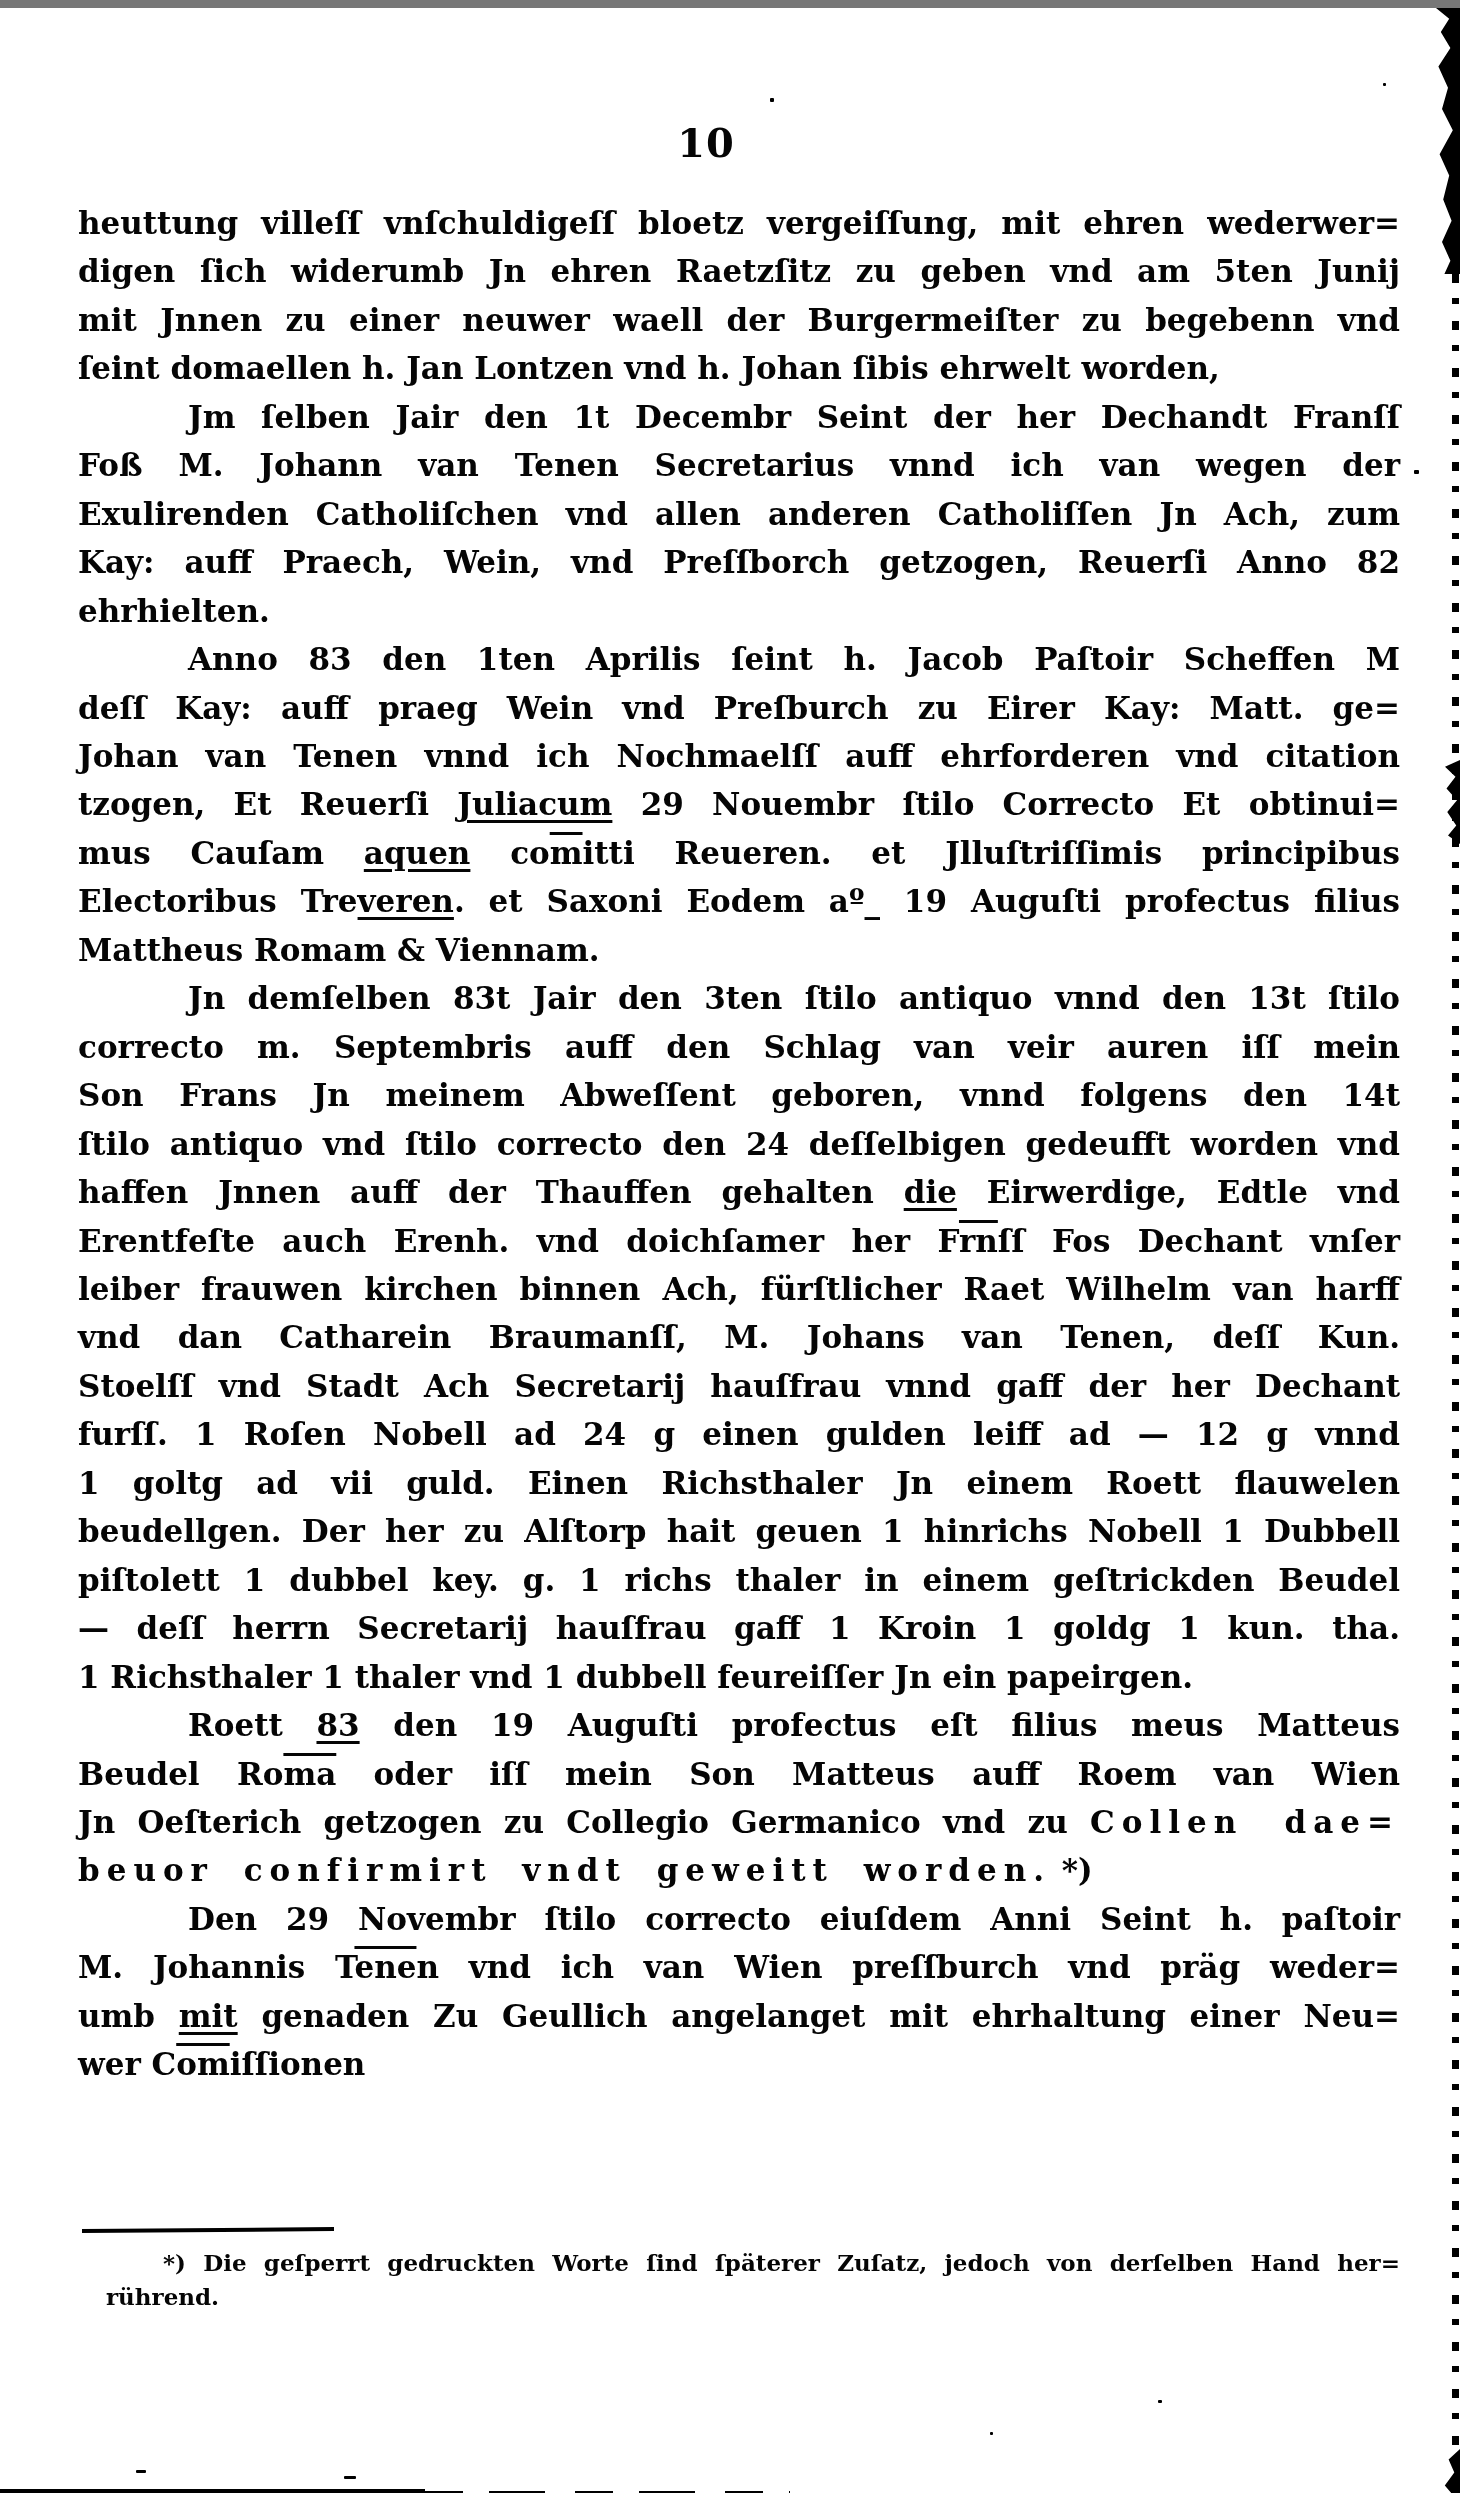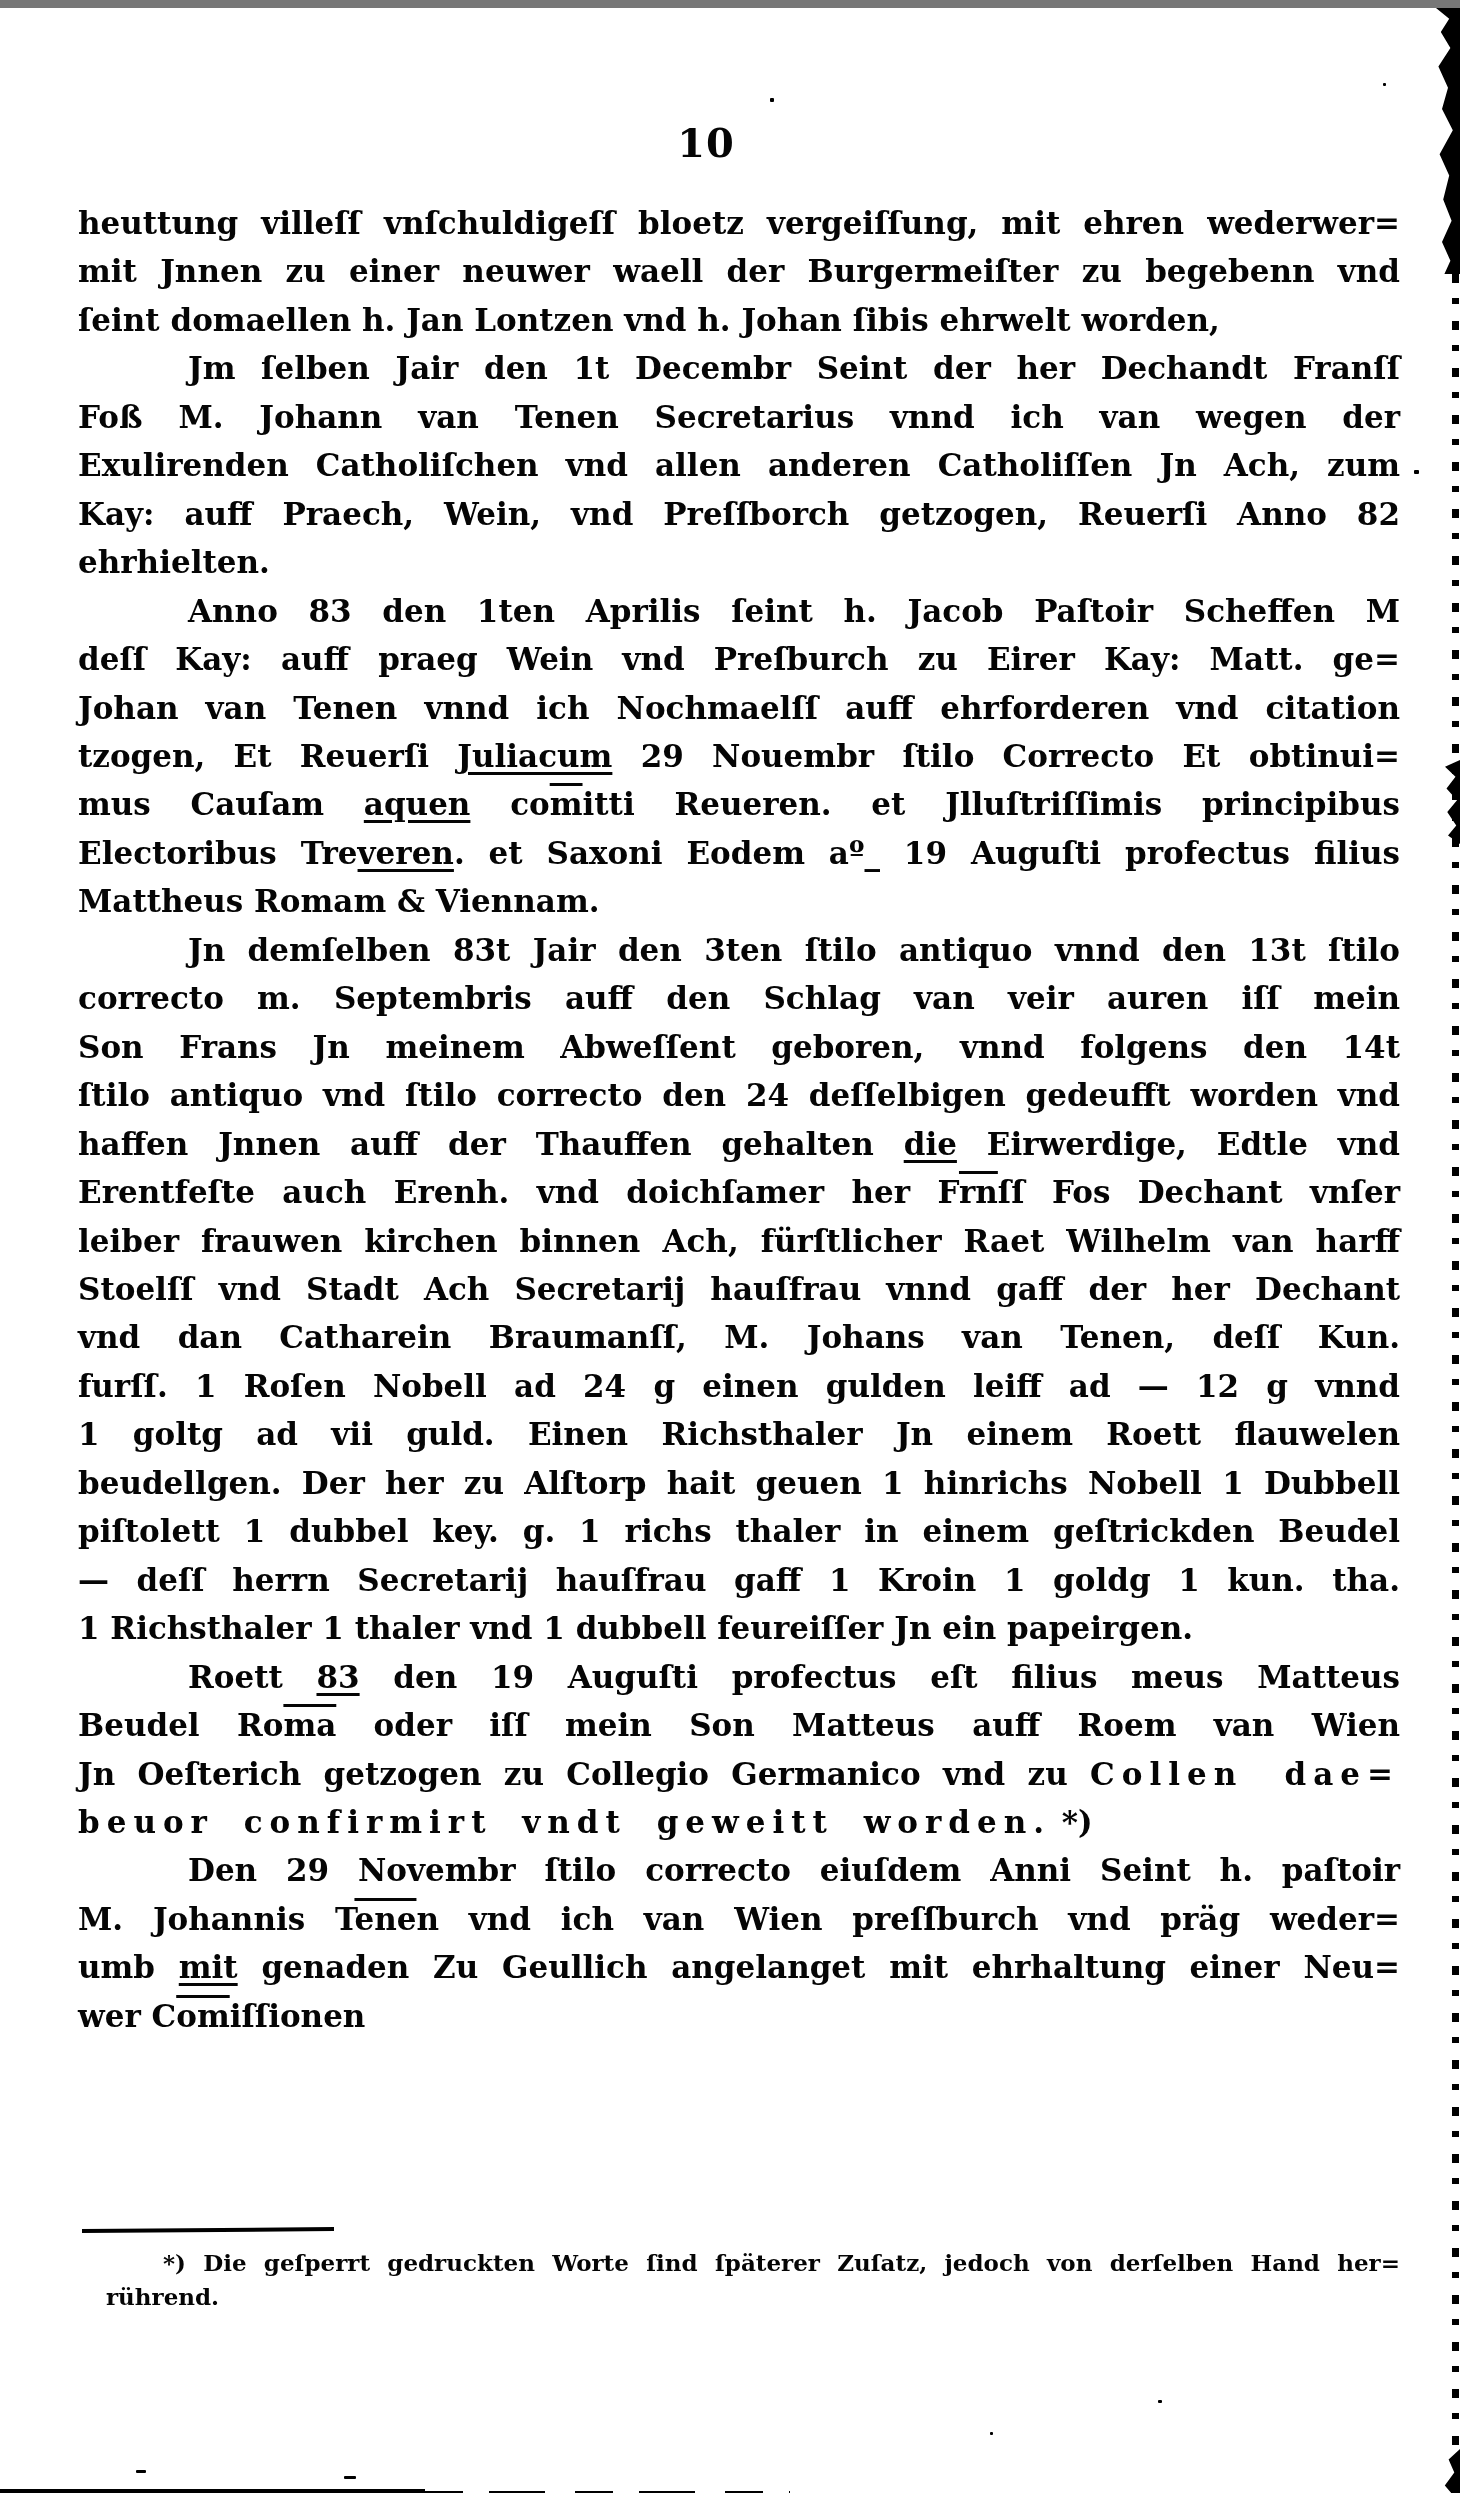--- a/index.html
+++ b/index.html
@@ -77,20 +77,21 @@
 </style>
 </head>
 <body>
 
 <div class="page">
 
   <div class="page-number">10</div>
 
   <div class="text-block">
       <div class="line"><span>heuttung villeſſ vnſchuldigeſſ bloetz vergeiſſung, mit ehren wederwer=</span></div>
+      <div class="line"><span>digen ſich widerumb Jn ehren Raetzſitz zu geben vnd am 5ten Junij</span></div>
       <div class="line"><span>mit Jnnen zu einer neuwer waell der Burgermeiſter zu begebenn vnd</span></div>
       <div class="line last"><span>ſeint domaellen h. Jan Lontzen vnd h. Johan ſibis ehrwelt worden,</span></div>
       <div class="line indent"><span>Jm ſelben Jair den 1t Decembr Seint der her Dechandt Franſſ</span></div>
       <div class="line"><span>Foß M. Johann van Tenen Secretarius vnnd ich van wegen der</span></div>
       <div class="line"><span>Exulirenden Catholiſchen vnd allen anderen Catholiſſen Jn Ach, zum</span></div>
       <div class="line"><span>Kay: auff Praech, Wein, vnd Preſſborch getzogen, Reuerſi Anno 82</span></div>
       <div class="line last"><span>ehrhielten.</span></div>
       <div class="line indent"><span>Anno 83 den 1ten Aprilis ſeint h. Jacob Paſtoir Scheffen M</span></div>
       <div class="line"><span>deſſ Kay: auff praeg Wein vnd Preſburch zu Eirer Kay: Matt. ge=</span></div>
       <div class="line"><span>Johan van Tenen vnnd ich Nochmaelſſ auff ehrforderen vnd citation</span></div>
@@ -98,22 +99,22 @@
       <div class="line"><span>mus Cauſam </span><span class="u">aquen</span><span> co</span><span class="o">m</span><span>itti Reueren. et Jlluſtriſſimis principibus</span></div>
       <div class="line"><span>Electoribus Tre</span><span class="u">veren</span><span>. et Saxoni Eodem aº_ 19 Auguſti profectus filius</span></div>
       <div class="line last"><span>Mattheus Romam &amp; Viennam.</span></div>
       <div class="line indent"><span>Jn demſelben 83t Jair den 3ten ſtilo antiquo vnnd den 13t ſtilo</span></div>
       <div class="line"><span>correcto m. Septembris auff den Schlag van veir auren iſſ mein</span></div>
       <div class="line"><span>Son Frans Jn meinem Abweſſent geboren, vnnd folgens den 14t</span></div>
       <div class="line"><span>ſtilo antiquo vnd ſtilo correcto den 24 deſſelbigen gedeufft worden vnd</span></div>
       <div class="line"><span>haffen Jnnen auff der Thauffen gehalten </span><span class="u">die</span><span> Eirwerdige, Edtle vnd</span></div>
       <div class="line"><span>Erentfeſte auch Erenh. vnd doichſamer her F</span><span class="o">rn</span><span>ſſ Fos Dechant vnſer</span></div>
       <div class="line"><span>leiber frauwen kirchen binnen Ach, fürſtlicher Raet Wilhelm van harff</span></div>
+      <div class="line"><span>vnd dan Catharein Braumanſſ, M. Johans van Tenen, deſſ Kun.</span></div>
       <div class="line"><span>Stoelſſ vnd Stadt Ach Secretarij hauſfrau vnnd gaff der her Dechant</span></div>
-      <div class="line"><span>vnd dan Catharein Braumanſſ, M. Johans van Tenen, deſſ Kun.</span></div>
       <div class="line"><span>furſſ. 1 Roſen Nobell ad 24 g einen gulden leiff ad — 12 g vnnd</span></div>
       <div class="line"><span>1 goltg ad vii guld. Einen Richsthaler Jn einem Roett flauwelen</span></div>
       <div class="line"><span>beudellgen. Der her zu Alſtorp hait geuen 1 hinrichs Nobell 1 Dubbell</span></div>
       <div class="line"><span>piſtolett 1 dubbel key. g. 1 richs thaler in einem geſtrickden Beudel</span></div>
       <div class="line"><span>— deſſ herrn Secretarij hauſfrau gaff 1 Kroin 1 goldg 1 kun. tha.</span></div>
       <div class="line last"><span>1 Richsthaler 1 thaler vnd 1 dubbell feureiſſer Jn ein papeirgen.</span></div>
       <div class="line indent"><span>Roett </span><span class="u">83</span><span> den 19 Auguſti profectus eſt filius meus Matteus</span></div>
       <div class="line"><span>Beudel Ro</span><span class="o">ma</span><span> oder iſſ mein Son Matteus auff Roem van Wien</span></div>
       <div class="line"><span>Jn Oeſterich getzogen zu Collegio Germanico vnd zu </span><span class="sp">Collen dae=</span></div>
       <div class="line last"><span class="sp">beuor confirmirt vndt geweitt worden.</span><span> *)</span></div>

